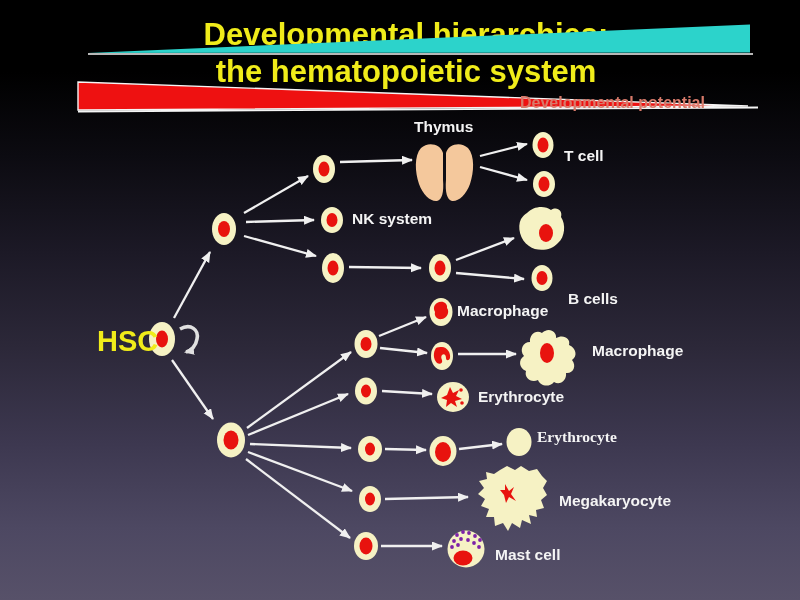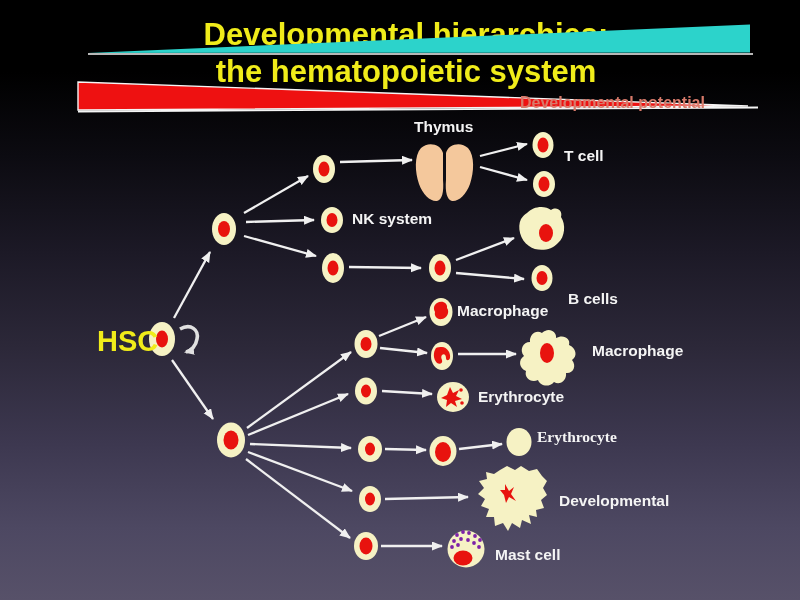--- a/index.html
+++ b/index.html
@@ -213,15 +213,15 @@
 
   <span class="lbl-hsc">HSC</span>
   <span class="cell-label lbl-thymus">Thymus</span>
   <span class="cell-label lbl-tcells">T cell</span>
   <span class="cell-label lbl-nkcells">NK system</span>
   <span class="cell-label lbl-bcells">B cells</span>
   <span class="cell-label lbl-neutrophil">Macrophage</span>
   <span class="cell-label lbl-macrophage">Macrophage</span>
   <span class="cell-label lbl-eosinophil">Erythrocyte</span>
   <span class="cell-label lbl-erythrocyte">Erythrocyte</span>
-  <span class="cell-label lbl-megakaryocyte">Developmental</span>
+  <span class="cell-label lbl-megakaryocyte">Megakaryocyte</span>
   <span class="cell-label lbl-mastcell">Mast cell</span>
 </div>
 
 </body></html>

